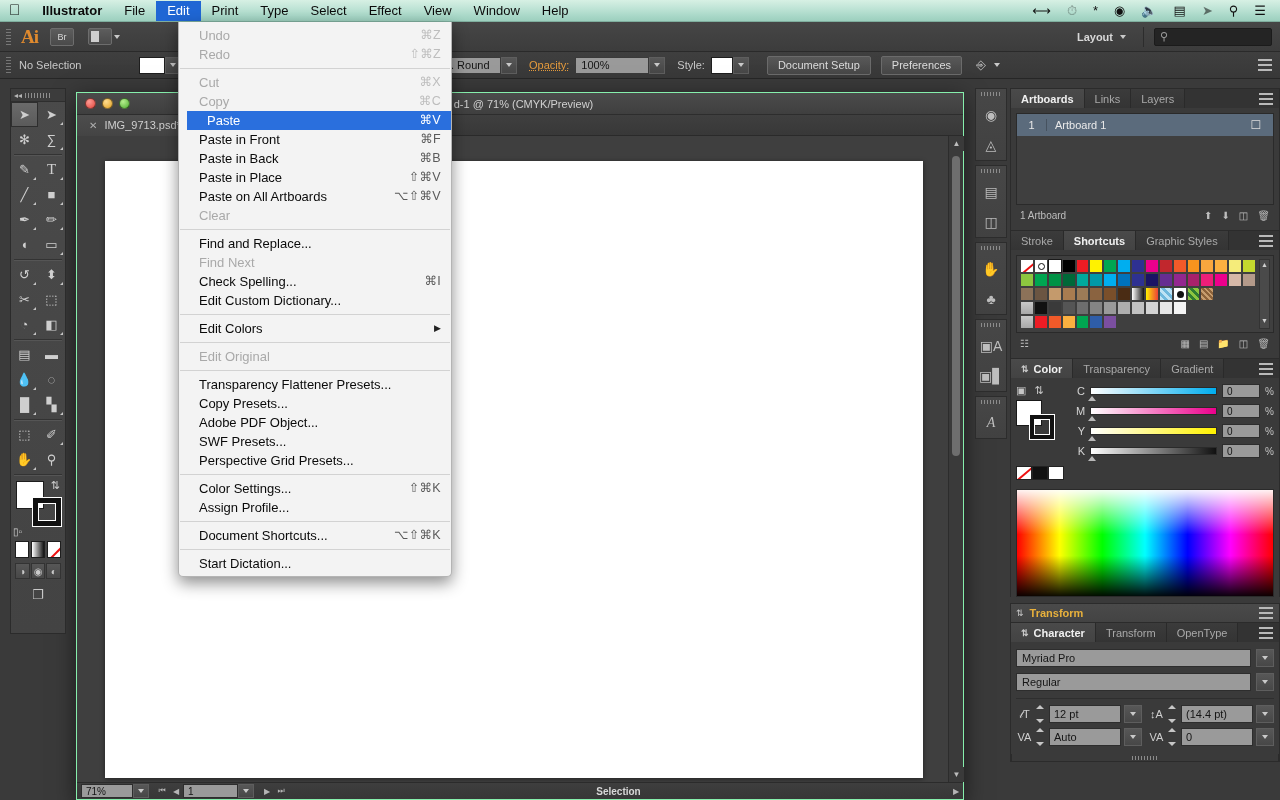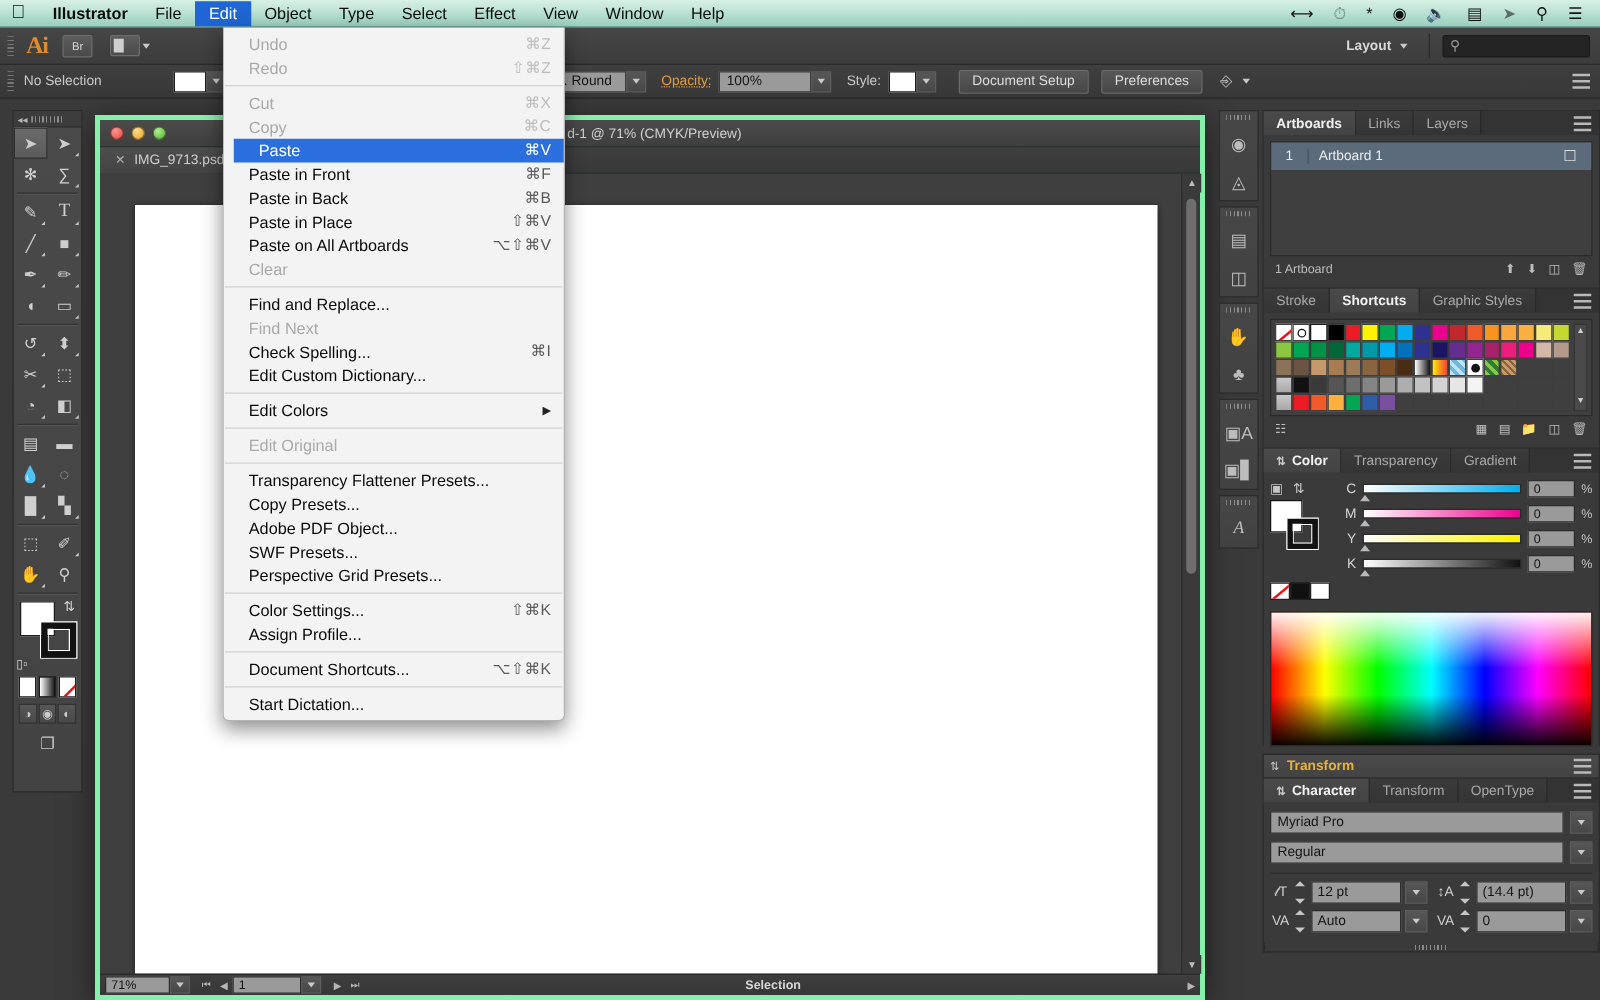--- a/index.html
+++ b/index.html
@@ -135,21 +135,21 @@
   #toolbar .dflt { position:absolute; left:2px; bottom:1px; color:#cfcfcf; font-size:10px; }
   #toolbar .tri3 { display:grid; grid-template-columns:repeat(3,1fr); gap:2px; padding:3px 4px; }
   #toolbar .tri3 div { height:17px; border:1px solid #1e1e1e; display:flex;align-items:center;justify-content:center; }
   #toolbar .modes { display:grid; grid-template-columns:repeat(3,1fr); gap:1px; padding:2px 4px; }
   #toolbar .modes div { height:16px; background:linear-gradient(180deg,#575757,#484848); border:1px solid #333;
     display:flex;align-items:center;justify-content:center;color:#cacaca;font-size:10px; }
   #toolbar .screen { height:26px; display:flex;align-items:center;justify-content:center;color:#c8c8c8;font-size:13px; }
 
   
   #docwin { position:absolute; left:76px; top:70px; width:888px; height:708px;
-    background:#14532d; border:4px solid #86efac; box-shadow:0 6px 22px rgba(0,0,0,.55); z-index:25; }
+    background:#14532d; border:1px solid #86efac; box-shadow:0 6px 22px rgba(0,0,0,.55); z-index:25; }
   #doctitle { height:22px; background:linear-gradient(180deg,#4b4b4b,#3f3f3f); border-bottom:1px solid #2d2d2d;
     display:flex; align-items:center; padding-left:8px; color:#d0d0d0; font-size:11px; }
   .tl { width:11px;height:11px;border-radius:50%; margin-right:6px; border:1px solid rgba(0,0,0,.45); }
   .tl.r { background:radial-gradient(circle at 35% 30%,#ff9b94,#e0463c); }
   .tl.y { background:radial-gradient(circle at 35% 30%,#ffdc8f,#e2a225); }
   .tl.g { background:radial-gradient(circle at 35% 30%,#b6ef8e,#4fae31); }
   #doctitle .tt { flex:1; text-align:center; padding-right:52px; }
   #doctab { height:21px; background:linear-gradient(180deg,#3f3f3f,#383838); border-bottom:1px solid #2a2a2a;
     display:flex; align-items:center; color:#cfcfcf; font-size:11px; }
   #doctab .tab { height:21px; display:flex; align-items:center; gap:7px; padding:0 12px;
@@ -865,21 +865,21 @@
       </div>
 
     </div>
   </div>
 
   <div id="menubar">
     <span class="apple"></span>
     <span class="mi app">Illustrator</span>
     <span class="mi">File</span>
     <span class="mi active">Edit</span>
-    <span class="mi">Object</span>
+    <span class="mi">Print</span>
     <span class="mi">Type</span>
     <span class="mi">Select</span>
     <span class="mi">Effect</span>
     <span class="mi">View</span>
     <span class="mi">Window</span>
     <span class="mi">Help</span>
     <span class="right">
       <span class="si">⟷</span>
       <span class="si" style="opacity:.45">⏱</span>
       <span class="si">*</span>

